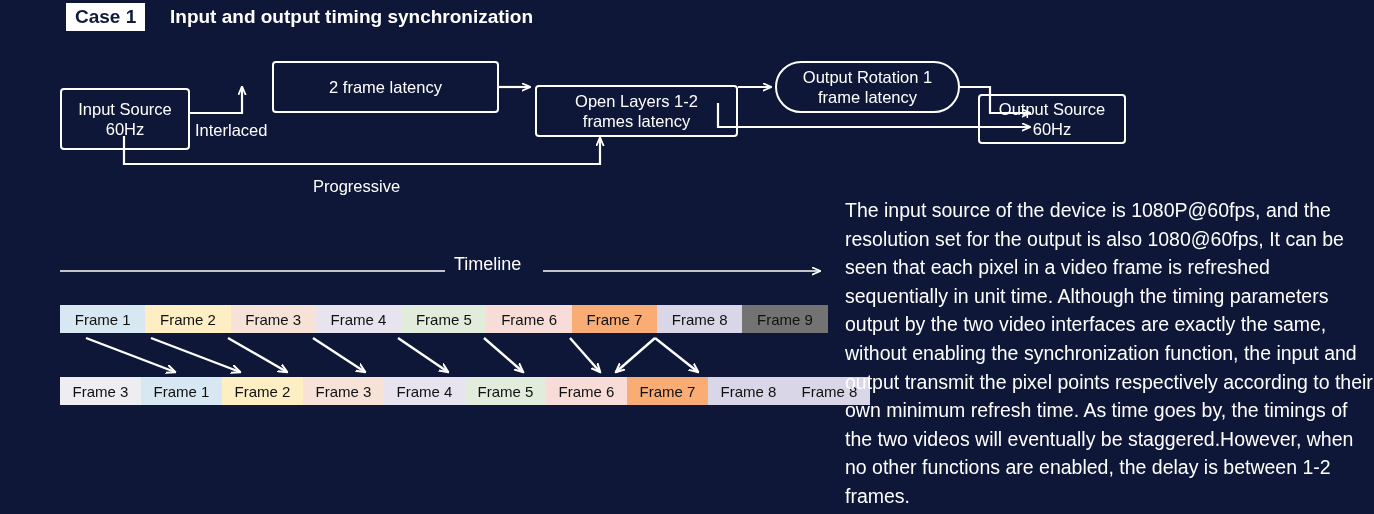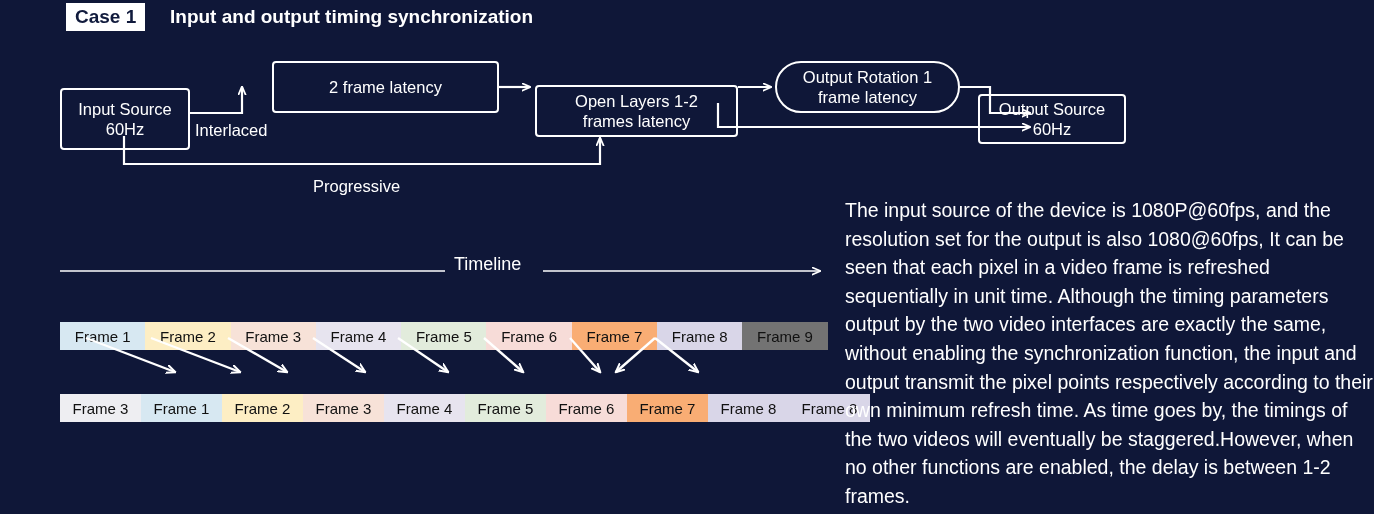--- a/index.html
+++ b/index.html
@@ -93,21 +93,20 @@
     left: 0; top: 250px;
     width: 1374px;
     height: 40px;
     overflow: visible;
   }
 
   .frame-row {
     position: absolute;
     display: flex;
     height: 32px;
-    margin-top: 17px;
   }
   #frame-row-top { left: 60px; top: 305px; }
   #frame-row-bottom { left: 60px; top: 377px; }
 
   .frame-cell {
     display: flex;
     align-items: center;
     justify-content: center;
     color: #111111;
     font-size: 15px;

